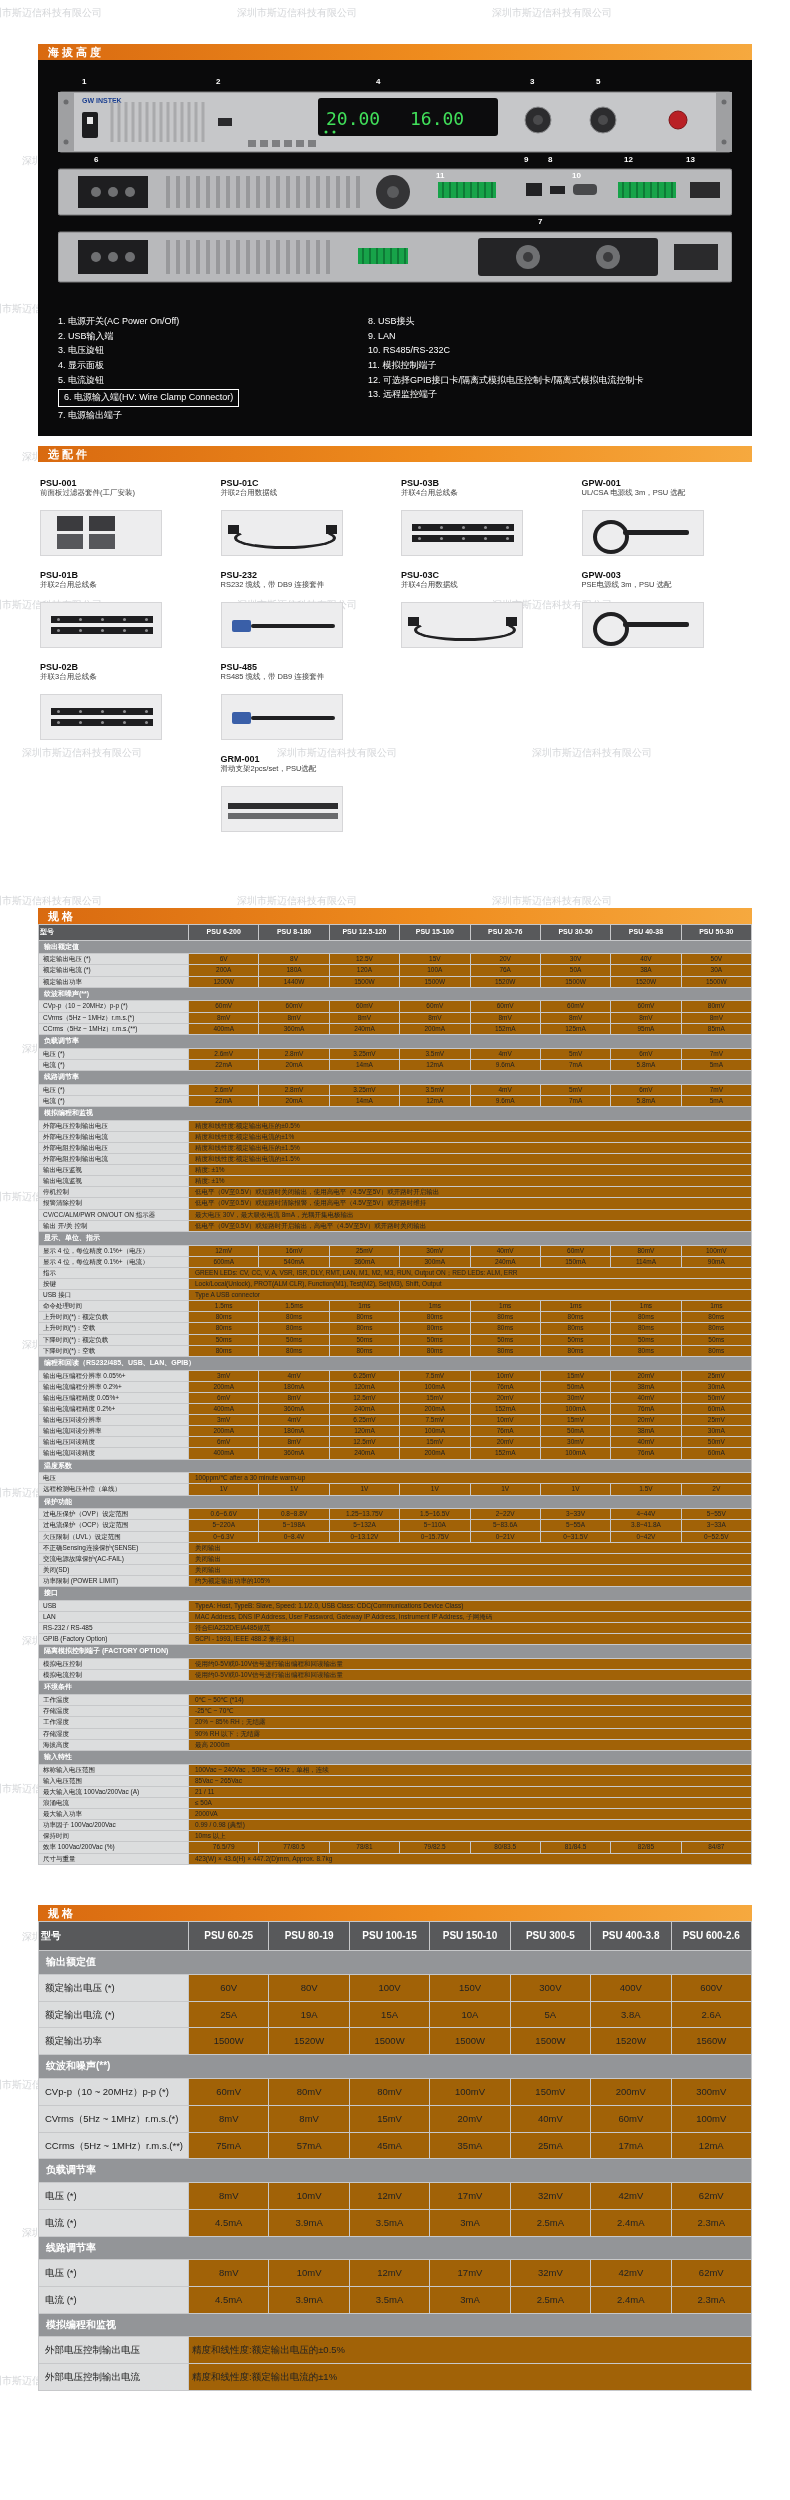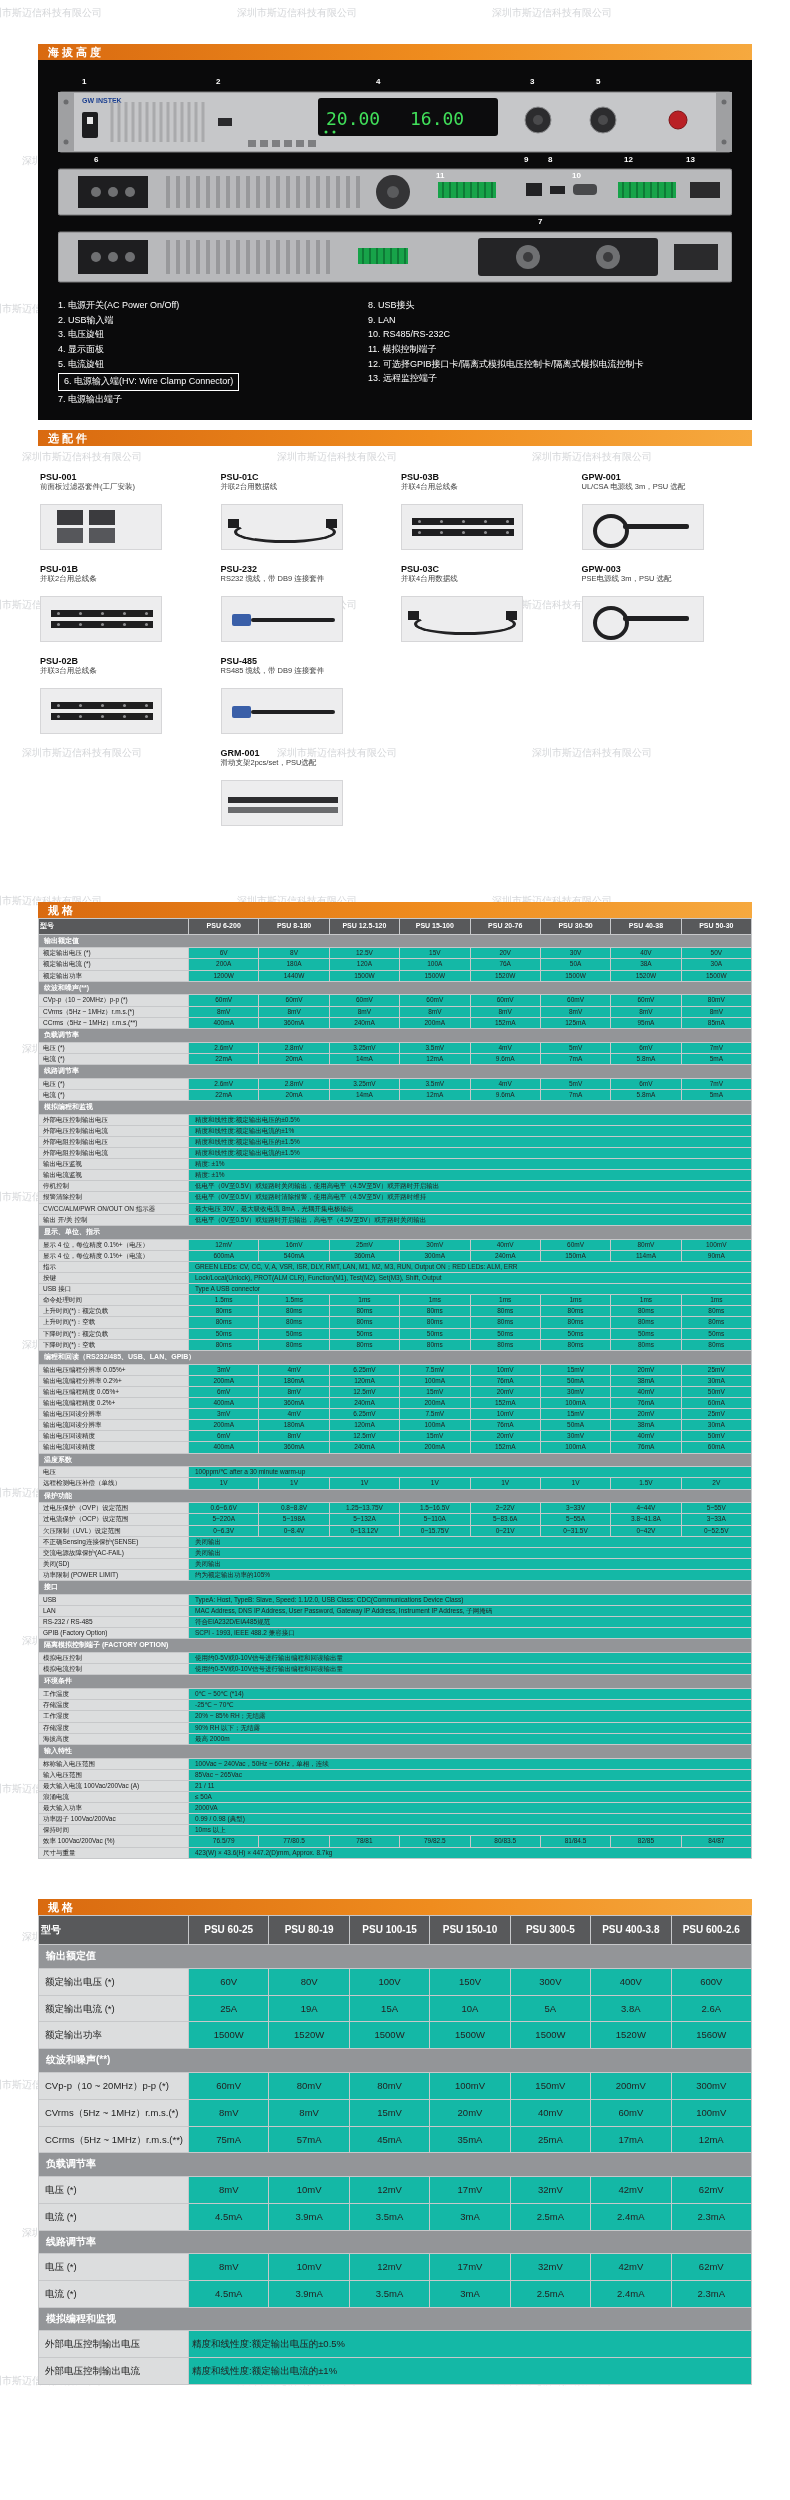--- a/index.html
+++ b/index.html
@@ -9,28 +9,28 @@
   #watermark-layer{position:absolute;inset:0;z-index:0;pointer-events:none}
   .wm{position:absolute;font-size:10px;color:#bcbfc3;opacity:.65;white-space:nowrap}
   .content{position:relative;z-index:1;padding:44px 38px 0}
   .section-bar{height:16px;line-height:16px;padding-left:10px;letter-spacing:3px;
       background:linear-gradient(90deg,#d96a10,#ef8c1e 55%,#f6a93f);
       color:#fff;font-size:11px;font-weight:bold}
   
   .panel-black{background:#0a0a0b;position:relative;padding:16px 20px 14px}
   .panel-svg{display:block;margin:14px 0 0;width:674px}
   .marker{position:absolute;color:#fff;font-size:8px;font-weight:bold;line-height:1}
-  .legend{display:flex;margin-top:16px;color:#fff}
+  .legend{display:flex;margin-top:32px;color:#fff}
   .legend-col{display:flex;flex-direction:column;gap:3px}
   .legend-col:first-child{width:46%}
   .legend-col:last-child{flex:1}
   .legend-item{font-size:9px;line-height:1.3;max-width:330px}
   .legend-item.boxed{border:1px solid #fff;padding:2px 5px;width:fit-content}
   
-  .acc-grid{display:flex;gap:12px;padding:26px 2px 18px}
+  .acc-grid{display:flex;gap:12px;padding:16px 2px 18px}
   .acc-col{flex:1;display:flex;flex-direction:column;gap:14px}
   .acc-code{font-size:9px;font-weight:bold;color:#101010}
   .acc-desc{font-size:7.5px;color:#3c3c3c;line-height:1.3;min-height:19px}
   .acc-icon{width:122px;height:46px;background:#ededee;border:1px solid #d6d6d8;position:relative;margin-top:3px;overflow:hidden}
   .icon-filter::before{content:"";position:absolute;left:16px;top:5px;width:26px;height:15px;background:#3b3b3e;
       box-shadow:32px 0 0 #3b3b3e,0 18px 0 #56575b,32px 18px 0 #56575b}
   .icon-cable::before{content:"";position:absolute;left:12px;top:16px;width:96px;height:16px;
       border:3px solid #222224;border-radius:50%;border-top-color:transparent}
   .icon-cable::after{content:"";position:absolute;left:6px;top:14px;width:11px;height:9px;background:#1f1f21;box-shadow:98px 0 0 #1f1f21}
   .icon-db9::before{content:"";position:absolute;left:10px;top:17px;width:19px;height:12px;background:#3a5fa8;border-radius:2px}
@@ -40,21 +40,21 @@
   .icon-busbar::before{content:"";position:absolute;left:10px;top:13px;width:102px;height:7px;background:#1e1e20;box-shadow:0 11px 0 #1e1e20}
   .icon-busbar::after{content:"";position:absolute;left:16px;top:15px;width:3px;height:3px;border-radius:50%;background:#909093;
       box-shadow:22px 0 0 #909093,44px 0 0 #909093,66px 0 0 #909093,88px 0 0 #909093,
                  0 11px 0 #909093,22px 11px 0 #909093,44px 11px 0 #909093,66px 11px 0 #909093,88px 11px 0 #909093}
   .icon-handle::before{content:"";position:absolute;left:12px;top:8px;width:34px;height:28px;border:4px solid #2b2b2d;border-right:none;border-radius:5px 0 0 5px}
   .icon-handle::after{content:"";position:absolute;left:64px;top:8px;width:44px;height:28px;background:#d3d4d6;border:1px solid #9b9c9f}
   .icon-rail::before{content:"";position:absolute;left:6px;top:16px;width:110px;height:6px;background:#2d2d2f;box-shadow:0 10px 0 #6a6b6d}
   
   .spec-gap{height:58px}
   .spec-gap2{height:40px}
-  table.spec-table{width:100%;border-collapse:collapse;table-layout:fixed;background:#14b8a6}
+  table.spec-table{width:100%;border-collapse:collapse;table-layout:fixed;background:#a16207}
   .spec-table th,.spec-table td{border:1px solid #c7c8ca;font-size:6.5px;padding:1px 2px;text-align:center;
       vertical-align:middle;line-height:1.25;overflow:hidden;white-space:nowrap;text-overflow:ellipsis}
   .spec-table tr.model-row th{background:#58595b;color:#fff;font-size:7px;font-weight:bold;padding:3px 1px}
   .spec-table th.lbl,.spec-table td.lbl{text-align:left;background:#dcddde;color:#1b1b1b;padding-left:4px;white-space:normal}
   .spec-table tr.sec-row td{background:#939598;color:#fff;text-align:left;font-weight:bold;padding:2px 5px;font-size:7px;white-space:normal}
   .spec-table td.spanv{text-align:left;padding-left:6px;white-space:normal}
   .spec-lg .spec-table th,.spec-lg .spec-table td{font-size:9.5px;padding:7px 3px}
   .spec-lg .spec-table tr.model-row th{font-size:10px;padding:8px 2px}
   .spec-lg .spec-table tr.sec-row td{font-size:10px;padding:5px 7px}
   .spec-lg .spec-table th.lbl,.spec-lg .spec-table td.lbl{padding-left:6px}

